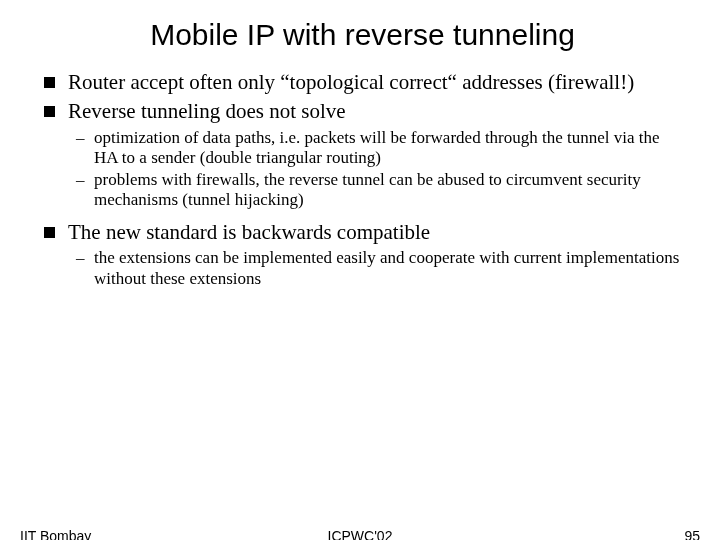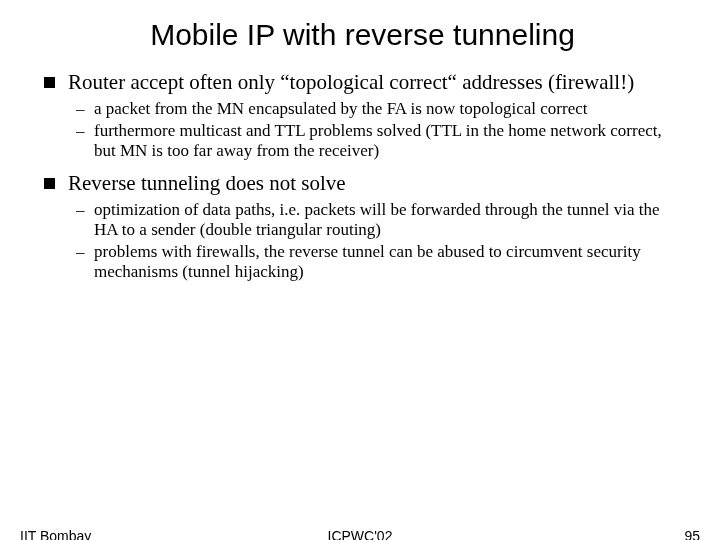--- a/index.html
+++ b/index.html
@@ -21,35 +21,38 @@
 <body>
 
 <div class="slide">
   <h1 class="title">Mobile IP with reverse tunneling</h1>
 
   <ul class="top-list">
 
     <li class="top-item">
       <span class="sq"></span>
       <span>Router accept often only “topological correct“ addresses (firewall!)</span>
-      <ul class="sub-list">
-        <li class="sub-item">a packet from the MN encapsulated by the FA is now topological correct</li>
-        <li class="sub-item">furthermore multicast and TTL problems solved (TTL in the home network correct, but MN is too far away from the receiver)</li>
-      </ul>
     </li>
 
     <li class="top-item">
       <span class="sq"></span>
       <span>Reverse tunneling does not solve</span>
       <ul class="sub-list">
         <li class="sub-item">optimization of data paths, i.e. packets will be forwarded through the tunnel via the HA to a sender (double triangular routing)</li>
         <li class="sub-item">problems with firewalls, the reverse tunnel can be abused to circumvent security mechanisms (tunnel hijacking)</li>
       </ul>
     </li>
 
+    <li class="top-item">
+      <span class="sq"></span>
+      <span>The new standard is backwards compatible</span>
+      <ul class="sub-list">
+        <li class="sub-item">the extensions can be implemented easily and cooperate with current implementations without these extensions</li>
+      </ul>
+    </li>
 
   </ul>
 
   <div class="footer">
     <span class="footer-left">IIT Bombay</span>
     <span class="footer-center">ICPWC'02</span>
     <span class="footer-right">95</span>
   </div>
 </div>
 

